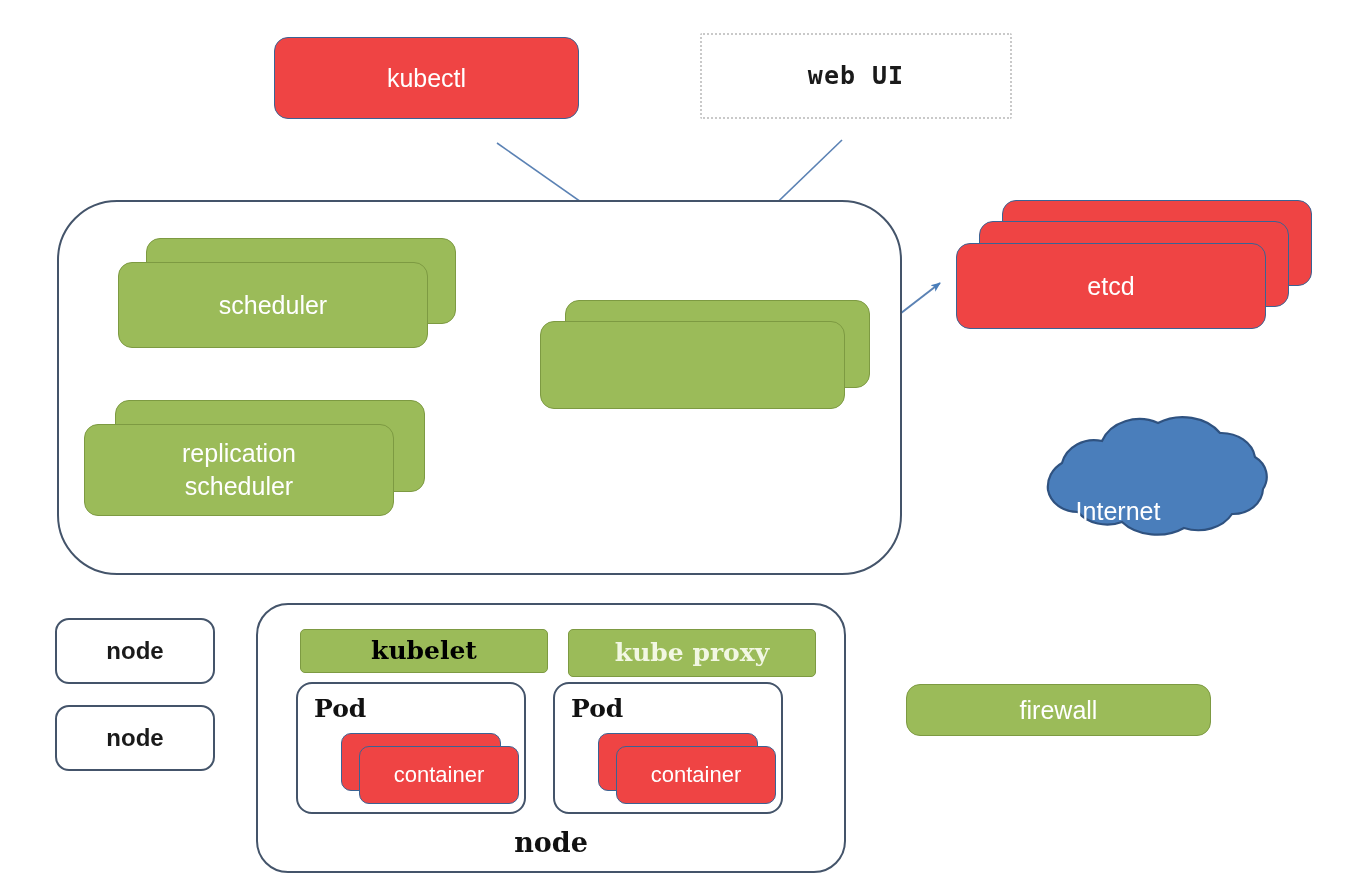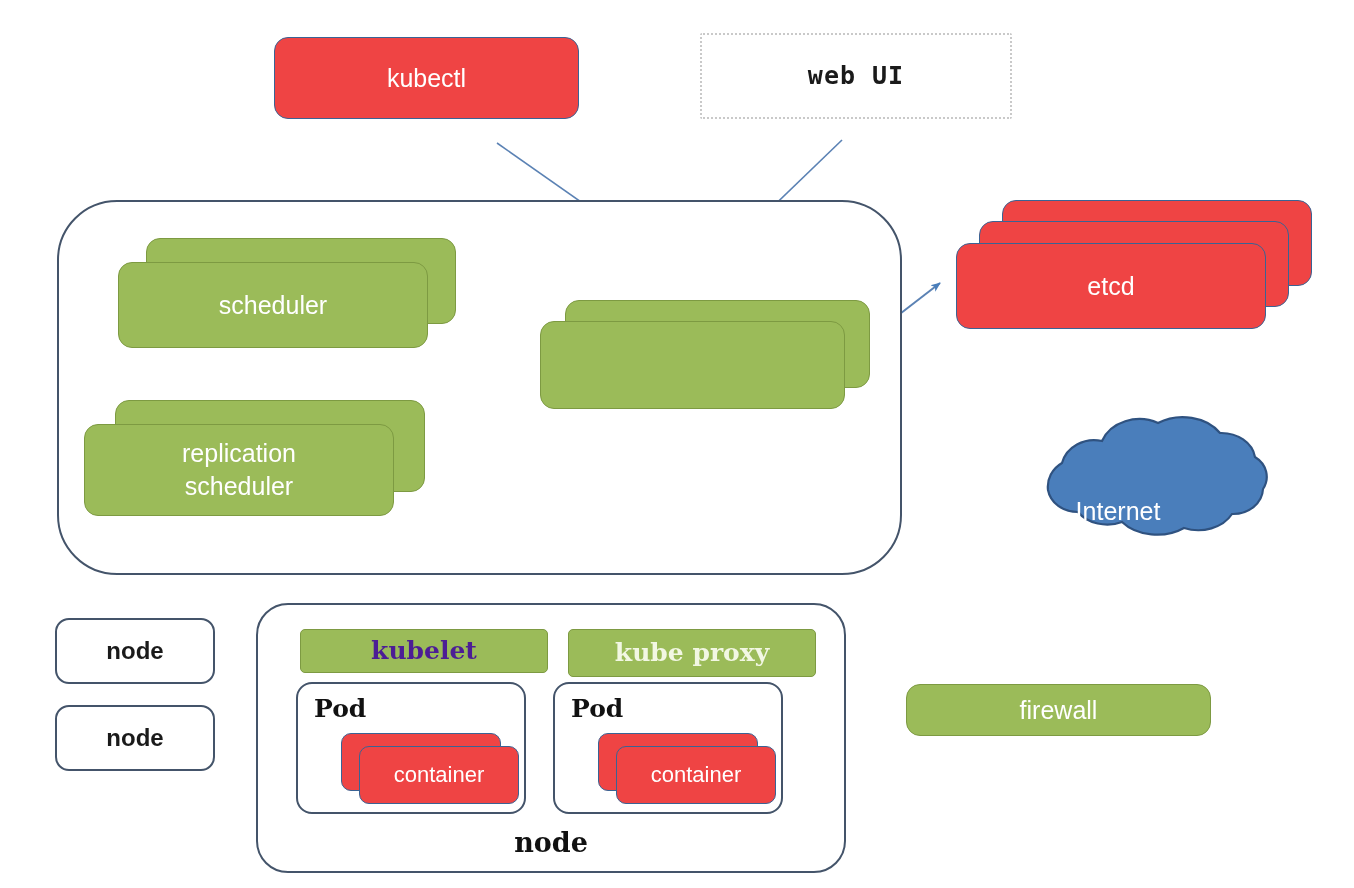--- a/index.html
+++ b/index.html
@@ -171,21 +171,21 @@
 
   <div class="box outline lbl-sans" style="left:55px; top:618px; width:160px; height:66px; font-size:24px; font-weight:700;">
     <span>node</span>
   </div>
   <div class="box outline lbl-sans" style="left:55px; top:705px; width:160px; height:66px; font-size:24px; font-weight:700;">
     <span>node</span>
   </div>
 
   <div class="cluster" style="left:256px; top:603px; width:590px; height:270px; border-radius:32px;"></div>
 
-  <div class="box green lbl-serif" style="left:300px; top:629px; width:248px; height:44px; font-size:25px; color:#4c1d95; border-radius:5px;">
+  <div class="box green lbl-serif" style="left:300px; top:629px; width:248px; height:44px; font-size:25px; color:#000000; border-radius:5px;">
     <span>kubelet</span>
   </div>
 
   <div class="box green lbl-serif" style="left:568px; top:629px; width:248px; height:48px; font-size:25px; color:#f2f7e3; border-radius:5px;">
     <span>kube proxy</span>
   </div>
 
   <div class="cluster" style="left:296px; top:682px; width:230px; height:132px; border-radius:16px; border-width:2px;"></div>
   <div class="freetext lbl-serif" style="left:314px; top:694px; font-size:25px; color:#111111;">
     <span>Pod</span>

